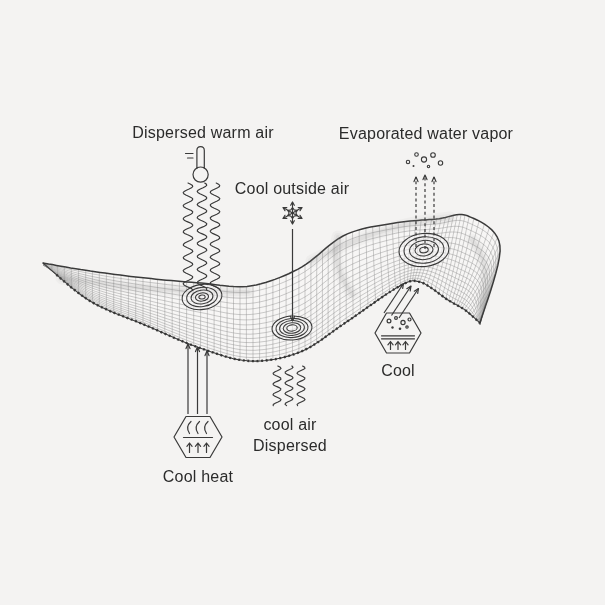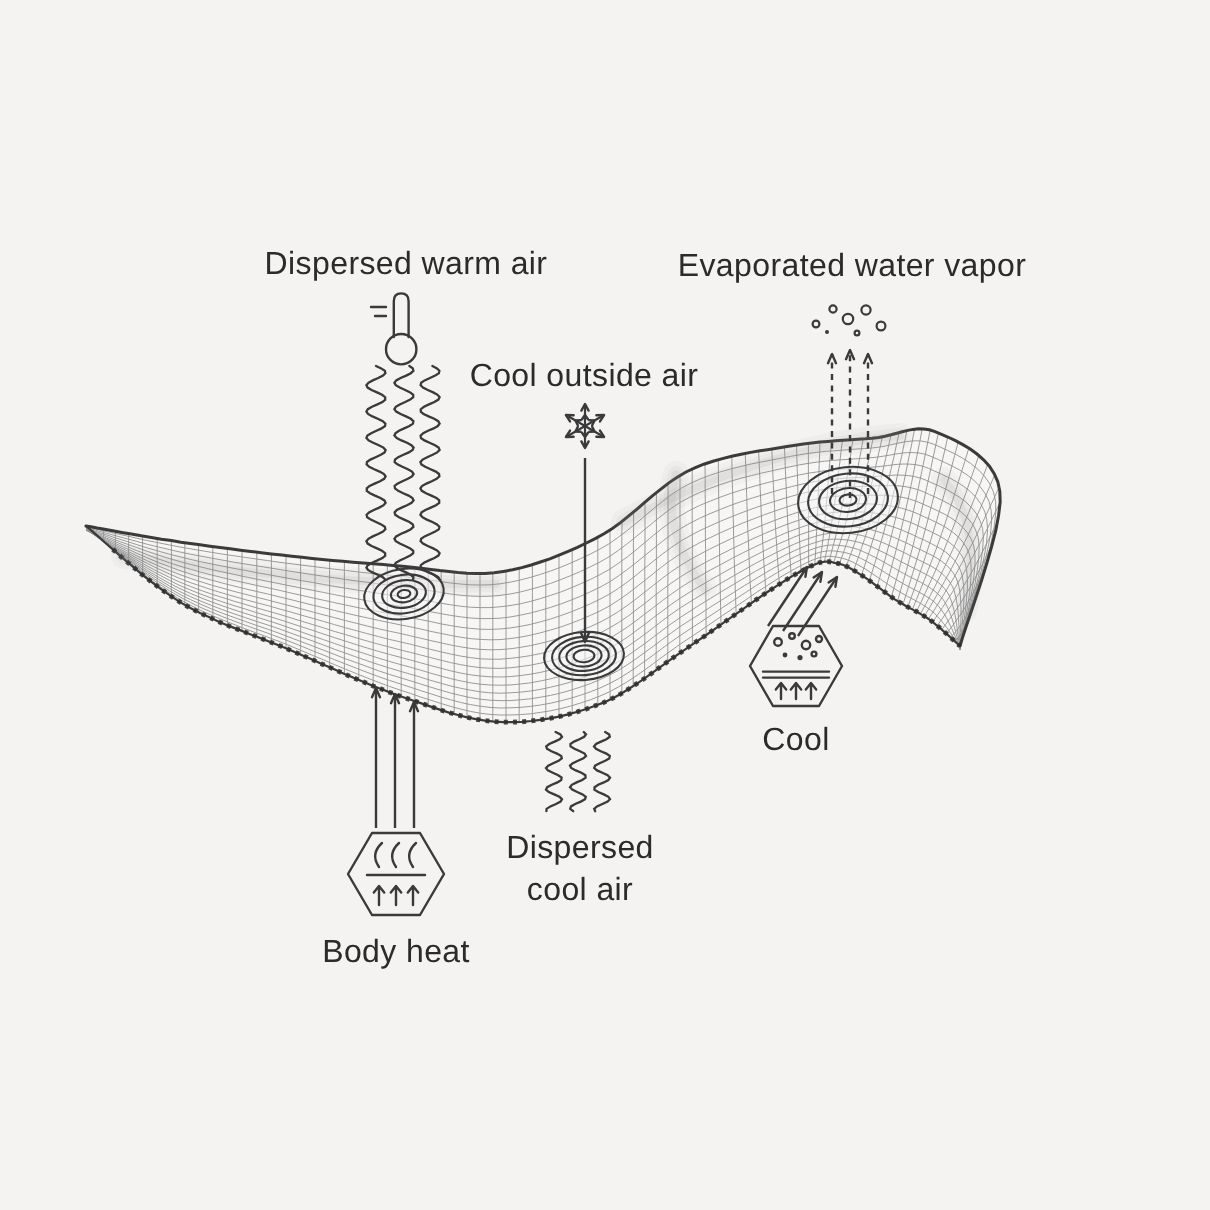--- a/index.html
+++ b/index.html
@@ -262,17 +262,17 @@
                            M198 452.5 V444.5 M195.4 446.3 L198 443 L200.6 446.3
                            M206.5 452.5 V444.5 M203.9 446.3 L206.5 443 L209.1 446.3"></path>
     </g>
   </svg>
 
   <div class="label" style="left:203px;top:133px">Dispersed warm air</div>
   <div class="label" style="left:292px;top:189px">Cool outside air</div>
   <div class="label" style="left:426px;top:134px">Evaporated water vapor</div>
   <div class="label" style="left:398px;top:371px">Cool</div>
   <div class="label" style="left:290px;top:435px">
+    <div class="ln">cool air</div>
     <div class="ln">Dispersed</div>
-    <div class="ln">cool air</div>
   </div>
-  <div class="label" style="left:198px;top:477px">Body heat</div>
+  <div class="label" style="left:198px;top:477px">Cool heat</div>
 </div>
 
 </body></html>

